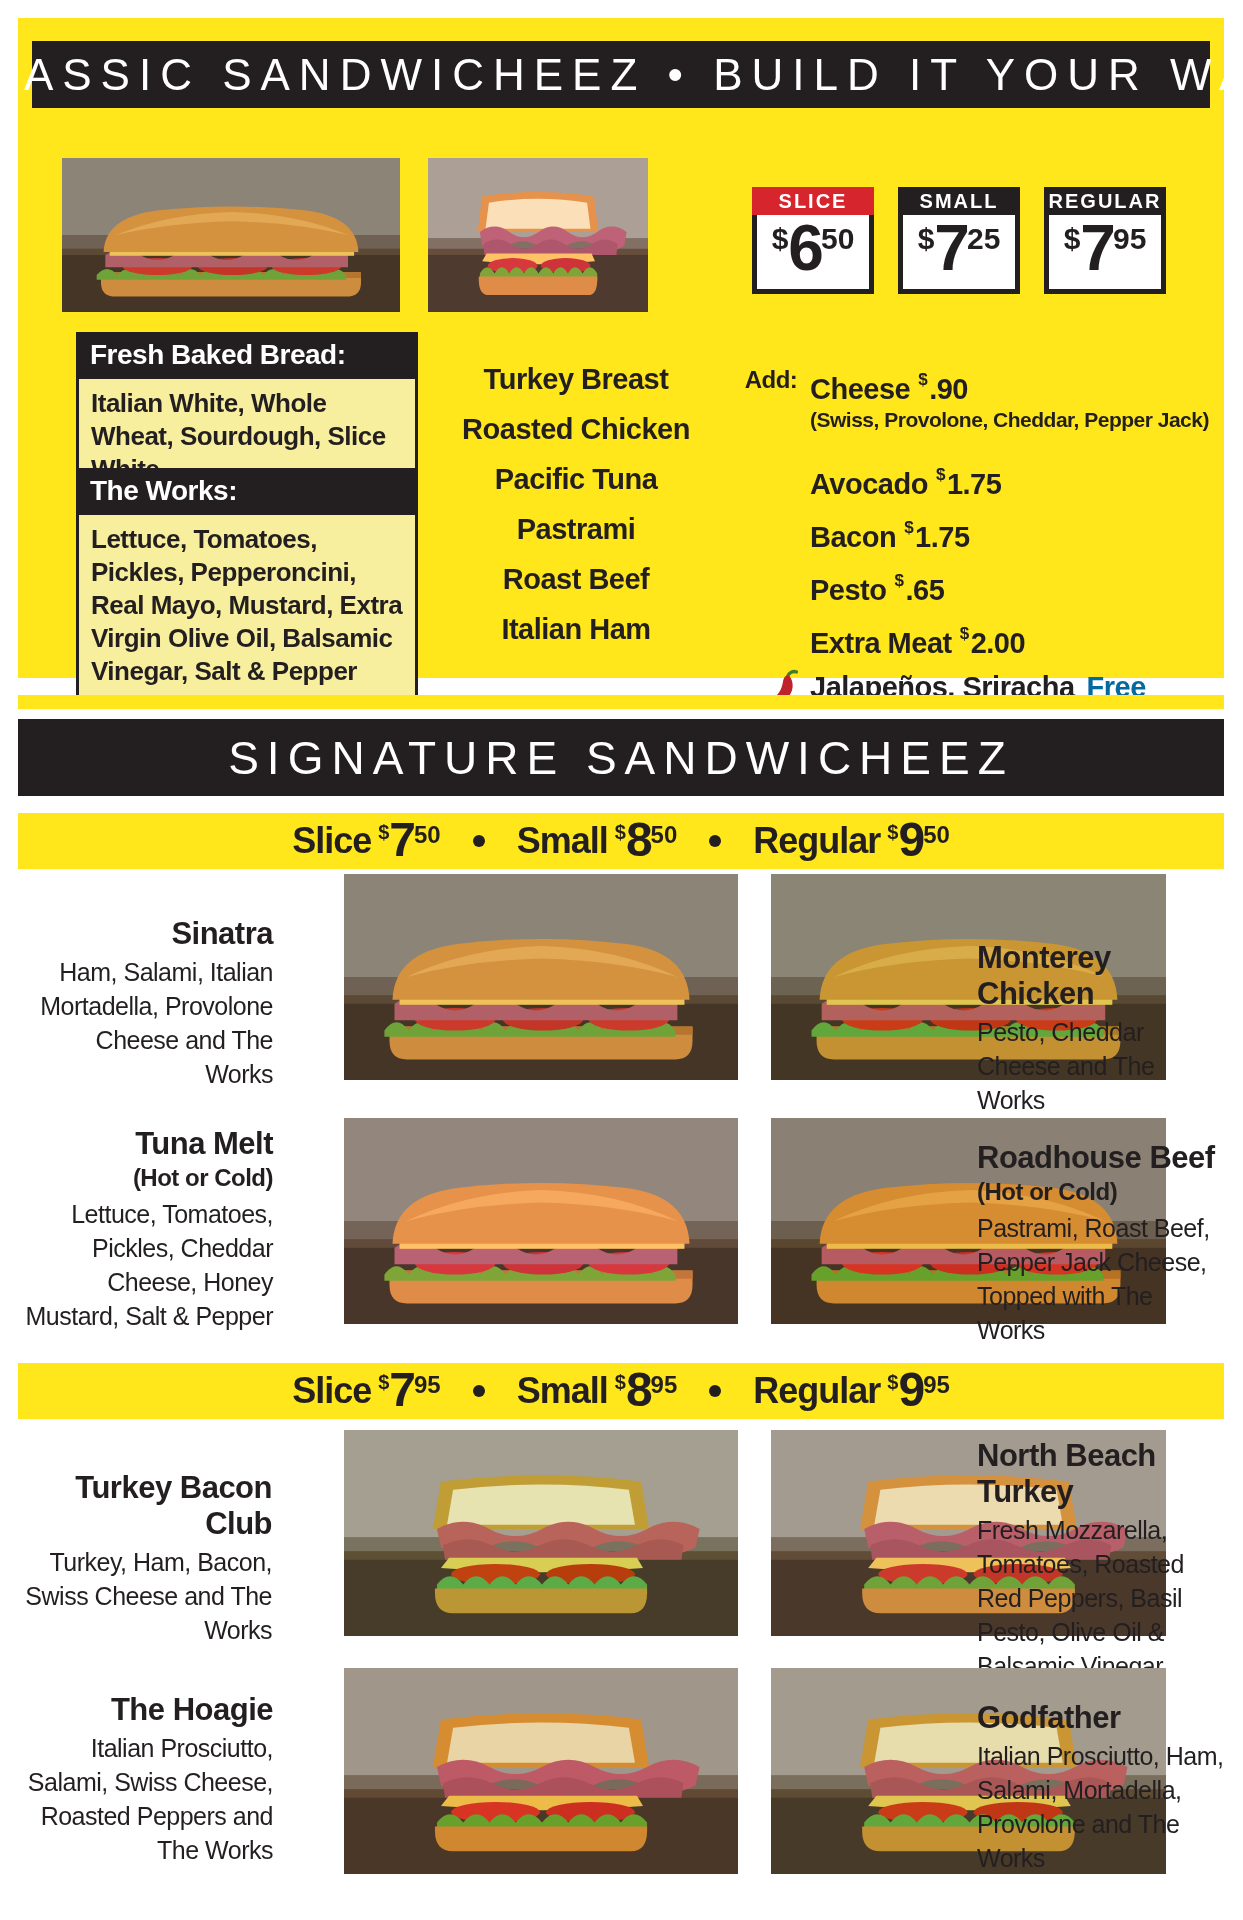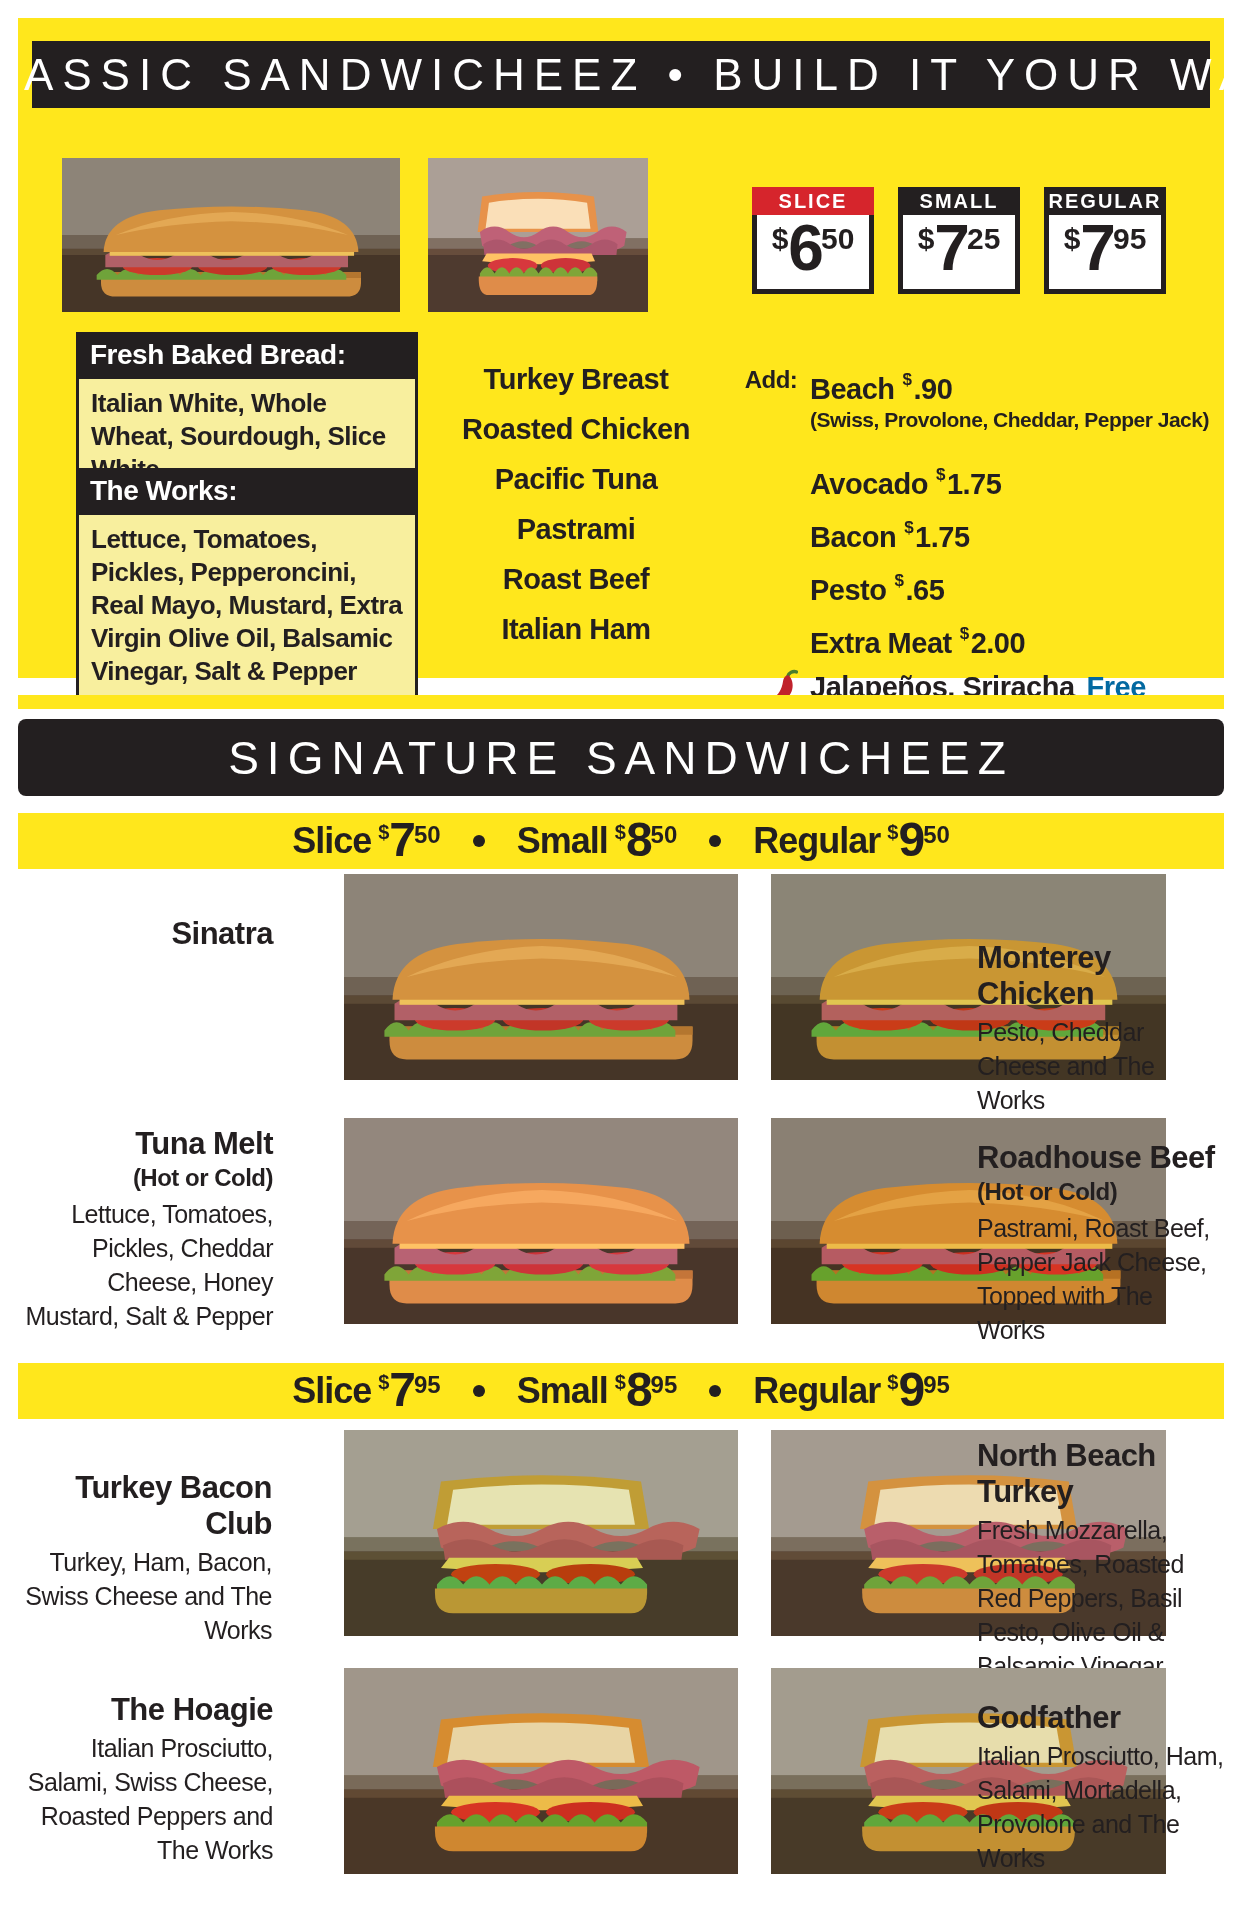--- a/index.html
+++ b/index.html
@@ -51,21 +51,21 @@
   .add-note{font-size:21px;line-height:26px;margin:-4px 0 20px;}
   .sup-d{font-size:17px;vertical-align:14px;margin-left:8px;}
   .aprice{margin-left:2px;}
   .free-line{display:flex;align-items:center;margin-left:-44px;text-align:center;}
   .free-line .pepper-wrap{width:34px;height:38px;margin-right:10px;display:inline-block;}
   .free{color:#0369a1;margin-left:12px;}
 
   
   .yellow-strip{left:18px;top:695px;width:1206px;height:14px;background:#ffe71c;}
   .signature-bar{left:18px;top:719px;width:1206px;height:77px;background:#231f20;
-                 display:flex;align-items:center;justify-content:center;border-radius:8px;}
+                 display:flex;align-items:center;justify-content:center;}
   .signature-bar span{color:#fff;font-size:46px;letter-spacing:8px;font-weight:400;white-space:nowrap;}
 
   .price-bar{left:18px;width:1206px;height:56px;background:#ffe71c;
              display:flex;align-items:center;justify-content:center;}
   .pseg{display:flex;align-items:flex-start;font-weight:bold;}
   .pseg .plabel{font-size:36px;line-height:52px;letter-spacing:-1px;}
   .pseg .cur{font-size:20px;margin:6px 0 0 7px;}
   .pseg .dols{font-size:48px;line-height:50px;letter-spacing:-2px;}
   .pseg .cents{font-size:24px;margin-top:6px;}
   .pdot{width:12px;height:12px;border-radius:50%;background:#231f20;margin:0 32px;align-self:center;}
@@ -179,21 +179,21 @@
       <div>Pacific Tuna</div>
       <div>Pastrami</div>
       <div>Roast Beef</div>
       <div>Italian Ham</div>
     </div>
 
     <div class="add-row">
       <div class="add-label">Add:</div>
       <div class="add-items">
         <div class="add-line">
-          <span>Beach</span><span class="sup-d">$</span><span class="aprice">.90</span>
+          <span>Cheese</span><span class="sup-d">$</span><span class="aprice">.90</span>
         </div>
         <div class="add-note">(Swiss, Provolone, Cheddar, Pepper Jack)</div>
         <div class="add-line">
           <span>Avocado</span><span class="sup-d">$</span><span class="aprice">1.75</span>
         </div>
         <div class="add-line">
           <span>Bacon</span><span class="sup-d">$</span><span class="aprice">1.75</span>
         </div>
         <div class="add-line">
           <span>Pesto</span><span class="sup-d">$</span><span class="aprice">.65</span>
@@ -240,20 +240,21 @@
       <span class="plabel">Regular</span>
       <span class="cur">$</span>
       <span class="dols">9</span>
       <span class="cents">50</span>
     </div>
   </div>
 
   <div class="sig-text ra" style="left:30px;top:916px;width:243px">
     <div class="sig-title">Sinatra</div>
 
+    <div class="sig-desc">Ham, Salami, Italian Mortadella, Provolone Cheese and The Works</div>
   </div>
   <div class="photo" style="left:344px;top:874px;width:394px;height:206px">
     <svg viewBox="0 0 390 200" preserveAspectRatio="none">
         <use href="#sw-baguette"></use>
       </svg>
   </div>
   <div class="photo v2" style="left:771px;top:874px;width:395px;height:206px">
     <svg viewBox="0 0 390 200" preserveAspectRatio="none">
         <use href="#sw-baguette"></use>
       </svg>

